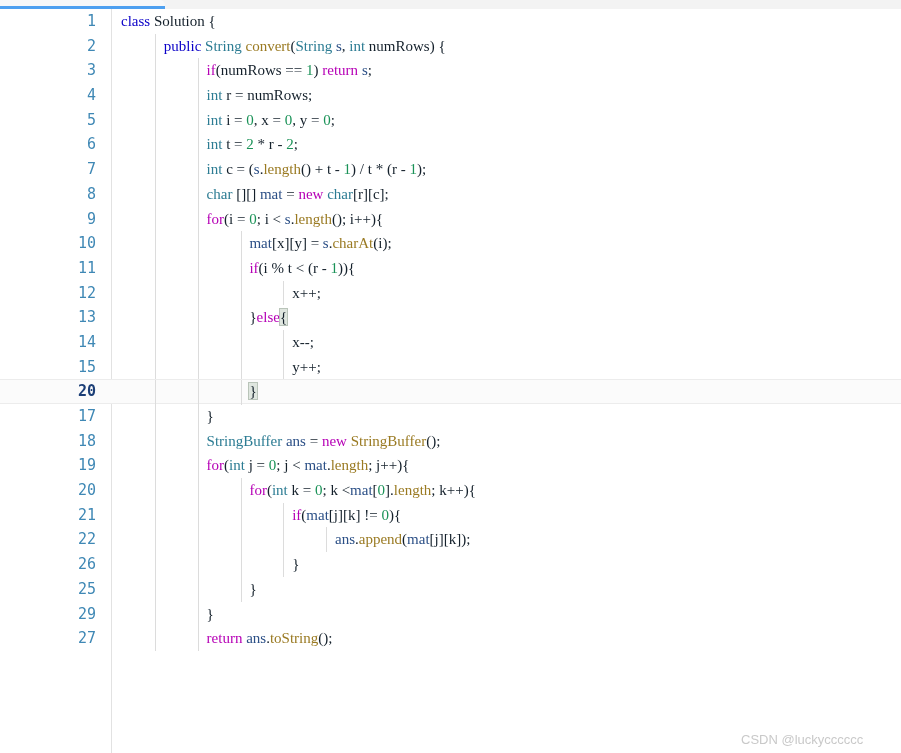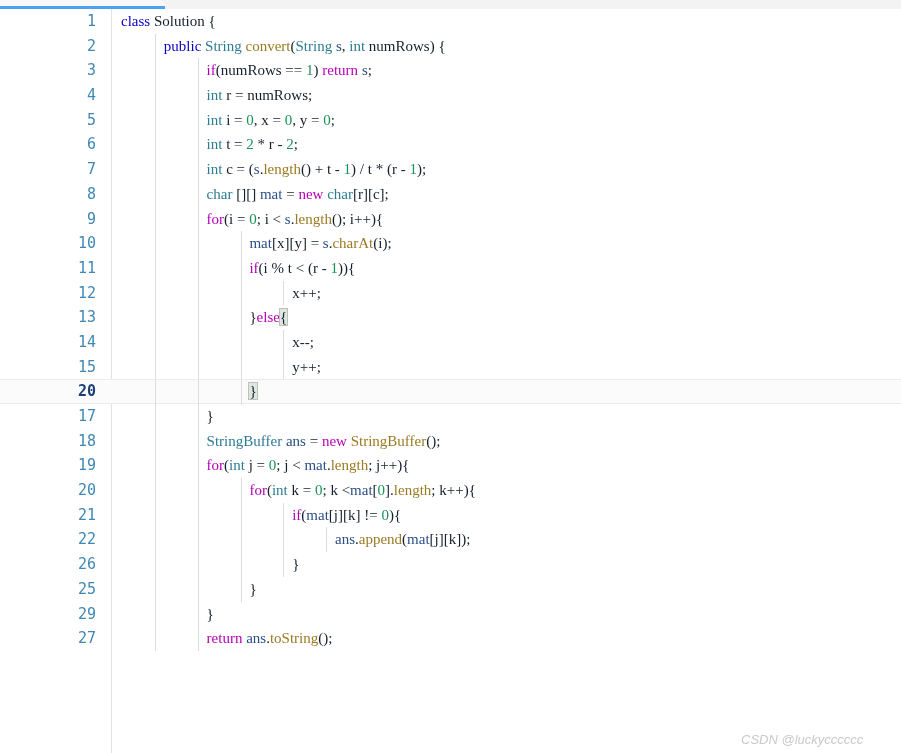--- a/index.html
+++ b/index.html
@@ -119,21 +119,20 @@
 
   
   .watermark {
     position: absolute;
     left: 741px;
     top: 723px;
     font-family: "Liberation Sans", sans-serif;
     font-size: 13px;
     color: #c9c9c9;
     white-space: pre;
-    font-style: italic;
   }
 </style>
 </head>
 <body>
 
 <div class="tabstrip">
   <div class="tab-active"></div>
 </div>
 
 <div class="editor">

